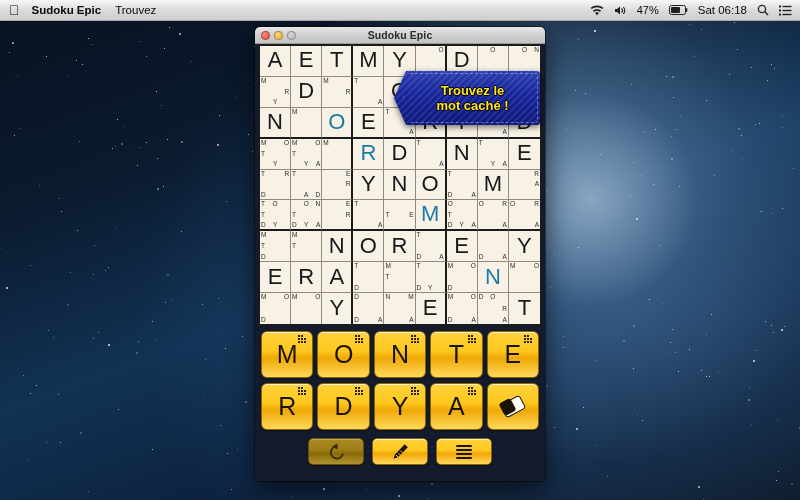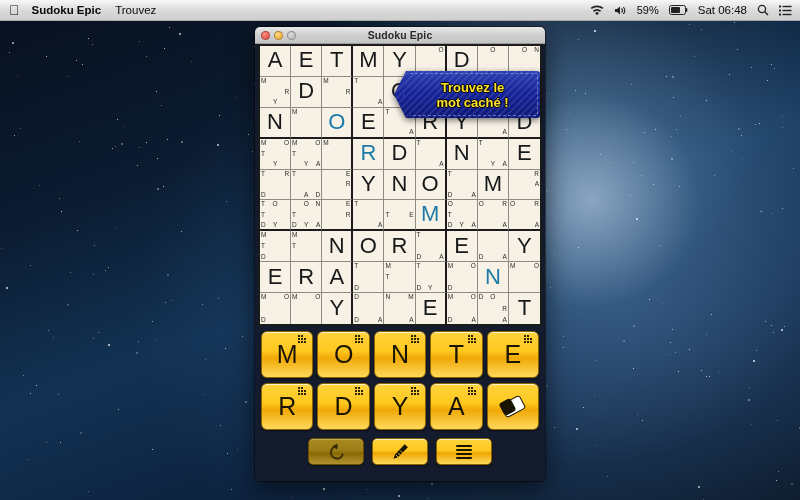--- a/index.html
+++ b/index.html
@@ -113,21 +113,21 @@
   .pm.p3 { right: 1px; top: 1px; }
   .pm.p4 { left: 1px;  top: 50%; transform: translateY(-50%); }
   .pm.p6 { right: 1px; top: 50%; transform: translateY(-50%); }
   .pm.p7 { left: 1px;  bottom: 1px; }
   .pm.p8 { left: 50%;  bottom: 1px; transform: translateX(-50%); }
   .pm.p9 { right: 1px; bottom: 1px; }
 
   
   #callout {
     position: absolute; left: 139px; top: 27px;
-    width: 146px; height: 47px;
+    width: 146px; height: 54px;
     z-index: 20;
     filter: drop-shadow(0 2px 3px rgba(0,0,0,.55));
   }
   #callout .body {
     position: absolute; inset: 0;
     background:
       repeating-linear-gradient(135deg, rgba(255,255,255,.09) 0 2px, rgba(0,0,0,0) 2px 5px),
       linear-gradient(#2c3fb0, #16239a 45%, #0e1878 100%);
     clip-path: polygon(12px 0, 100% 0, 100% 100%, 12px 100%, 0 50%);
     border-radius: 3px;
@@ -530,29 +530,29 @@
             <path d="M.6 2.8a10 10 0 0 1 12.8 0l-1.1 1.3a8.3 8.3 0 0 0-10.6 0z" fill="#222"></path>
           </svg>
       </span>
       <span class="mb-ico">
         <svg width="13" height="11" viewBox="0 0 13 11">
             <path d="M1 4h2l3-2.6v8.2L3 7H1z" fill="#222"></path>
             <path d="M7.6 3.3a3.4 3.4 0 0 1 0 4.4" stroke="#222" stroke-width="1.1" fill="none"></path>
             <path d="M9.4 2a5.6 5.6 0 0 1 0 7" stroke="#222" stroke-width="1.1" fill="none"></path>
           </svg>
       </span>
-      <span class="mb-item batt-pct">59%</span>
+      <span class="mb-item batt-pct">47%</span>
       <span class="mb-ico">
         <svg width="19" height="10" viewBox="0 0 19 10">
             <rect x="0.5" y="0.5" width="16" height="9" rx="2" fill="none" stroke="#222"></rect>
             <rect x="2" y="2" width="9" height="6" rx="1" fill="#222"></rect>
             <path d="M17 3.3h1.3v3.4H17z" fill="#222"></path>
           </svg>
       </span>
-      <span class="mb-item">Sat 06:48</span>
+      <span class="mb-item">Sat 06:18</span>
       <span class="mb-ico">
         <svg width="12" height="12" viewBox="0 0 12 12">
             <circle cx="5" cy="5" r="3.6" fill="none" stroke="#222" stroke-width="1.3"></circle>
             <path d="M7.8 7.8 11 11" stroke="#222" stroke-width="1.4"></path>
           </svg>
       </span>
       <span class="mb-ico">
         <svg width="13" height="11" viewBox="0 0 13 11">
             <g fill="#222">
               <rect x="0" y="0.5" width="2" height="2"></rect>

